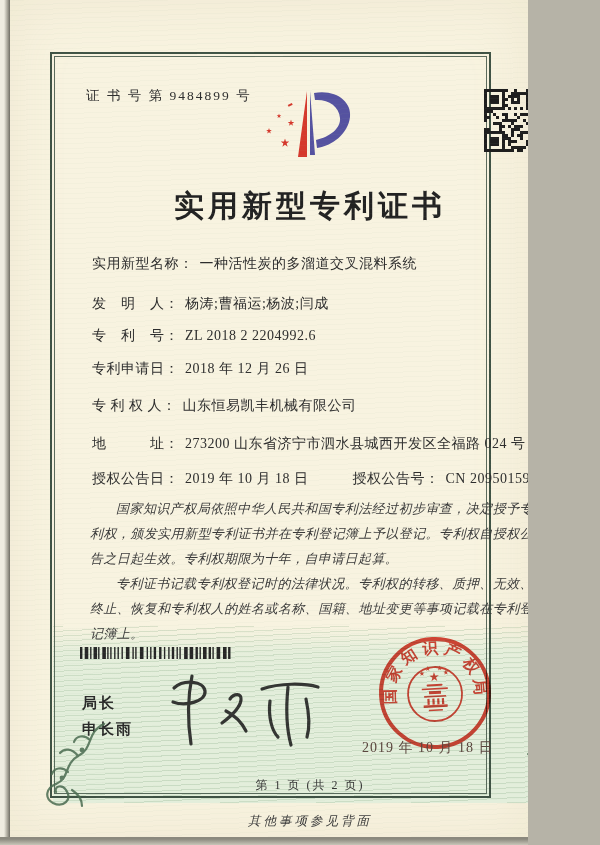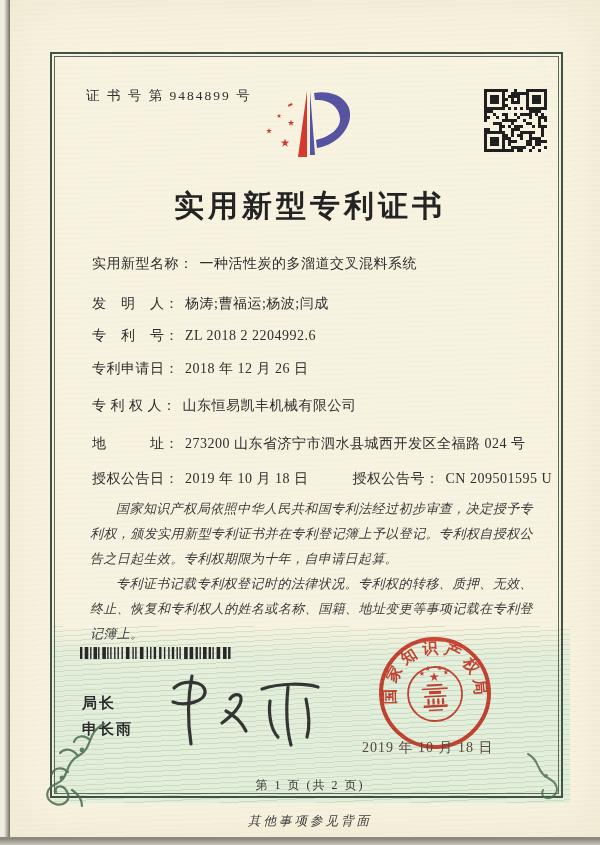--- a/index.html
+++ b/index.html
@@ -1,16 +1,16 @@
 <!DOCTYPE html>
 <html><head>
 <meta charset="utf-8">
 <style>
   html,body{margin:0;padding:0;background:#b6b3a7;}
-  .page{position:relative;width:600px;height:845px;overflow:hidden;
+  .page{position:relative;width:528px;height:845px;overflow:hidden;
         font-family:"Liberation Serif","DejaVu Serif",serif;background:#b6b3a7;}
   .edge-left{position:absolute;left:0;top:0;width:10px;height:100%;
         background:linear-gradient(90deg,#efece0 0 4px,#9d9a8e 8px,#6f6d64 10px);}
   .edge-bottom{position:absolute;left:0;bottom:0;width:100%;height:8px;
         background:linear-gradient(180deg,#8b897e 0 2px,#c9c6b9 100%);}
   .paper{position:absolute;left:10px;top:0;right:0;bottom:8px;background:#f8f3e0;
         box-shadow:inset 0 0 60px rgba(190,170,120,.14);}
   .paper::after{content:"";position:absolute;inset:0;pointer-events:none;
         background:repeating-linear-gradient(178deg,rgba(150,180,150,.05) 0 1px,transparent 1px 5px);}
   .frame{position:absolute;left:40px;top:52px;right:37px;bottom:39px;border:2px solid #3f5244;}

